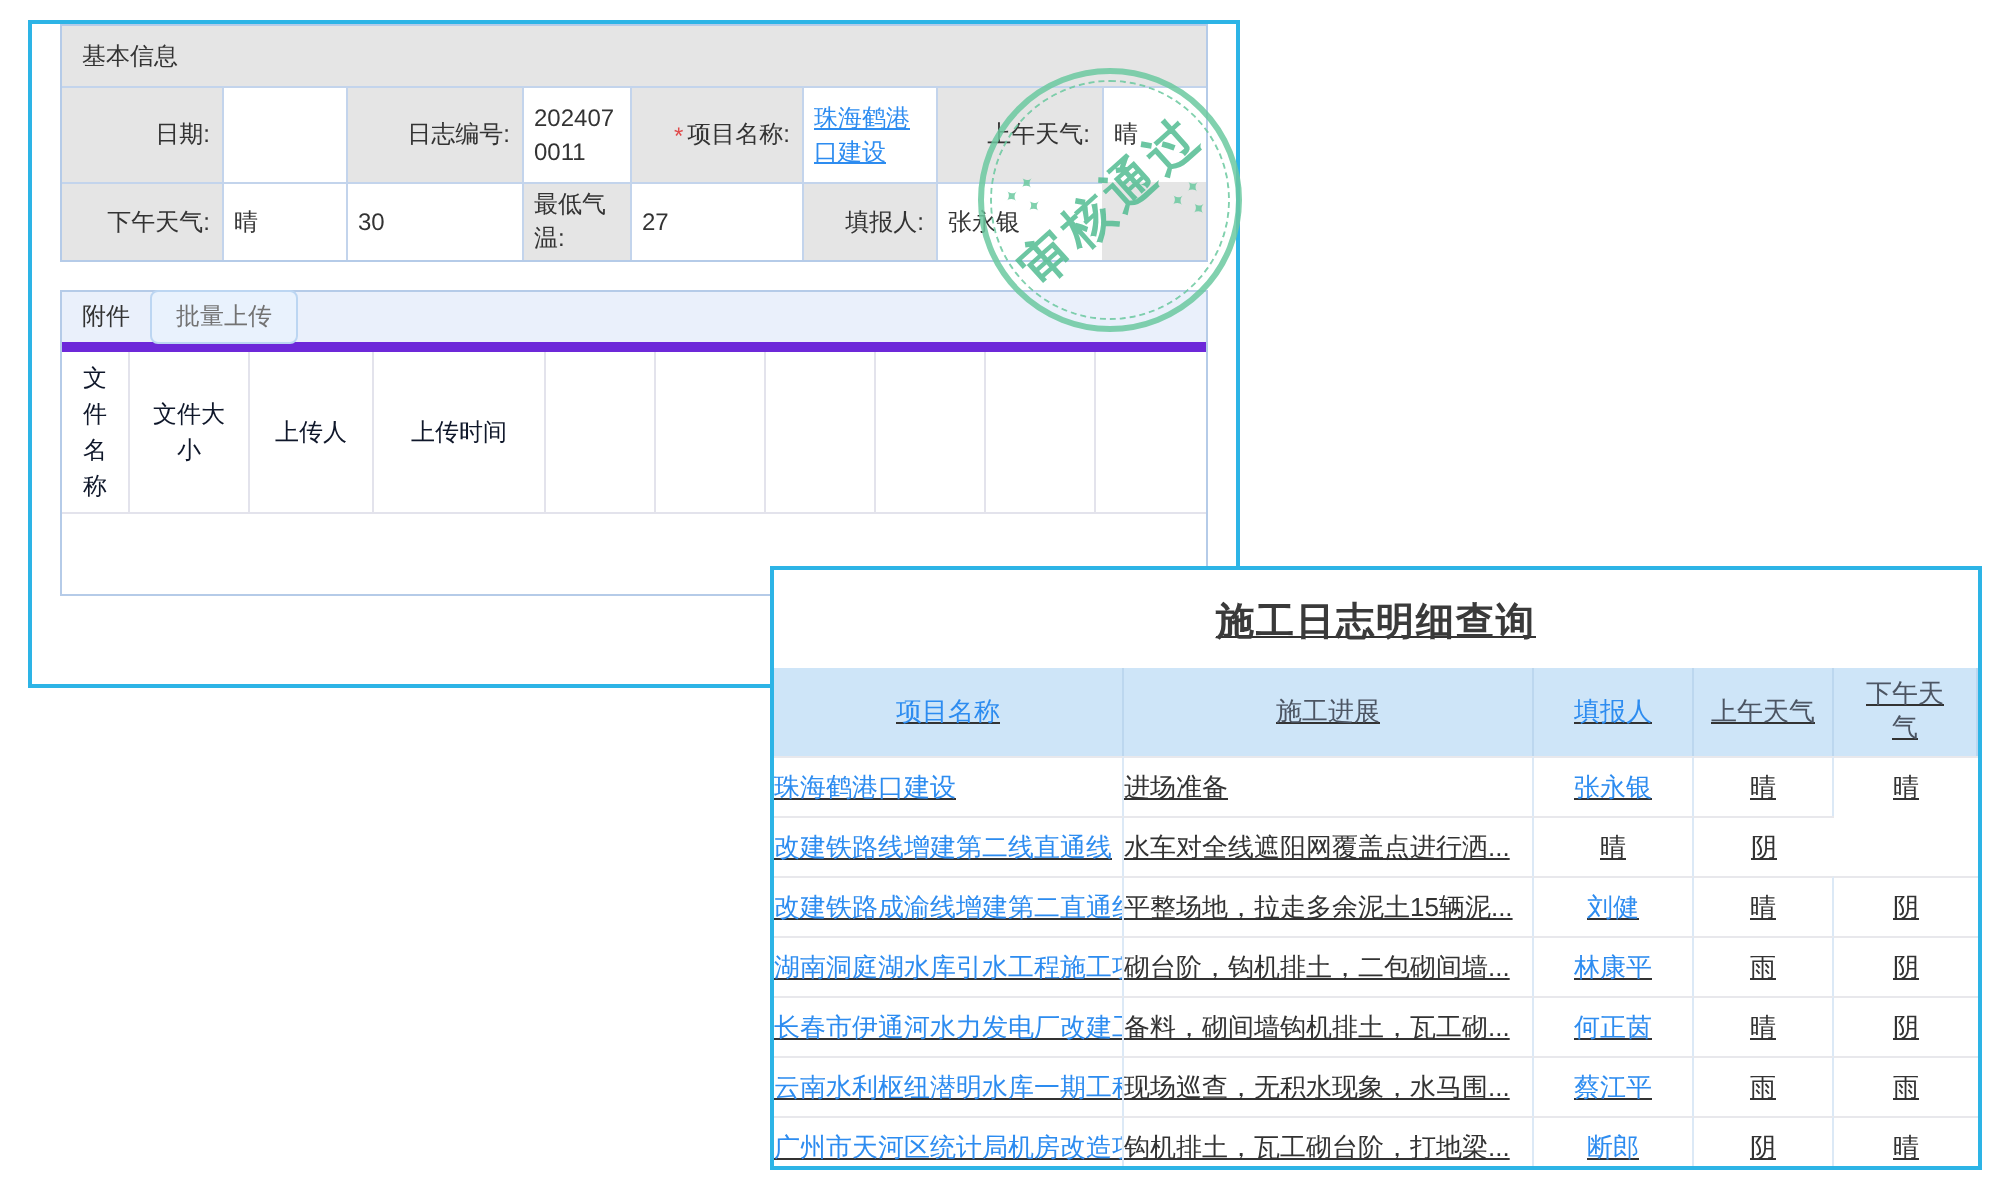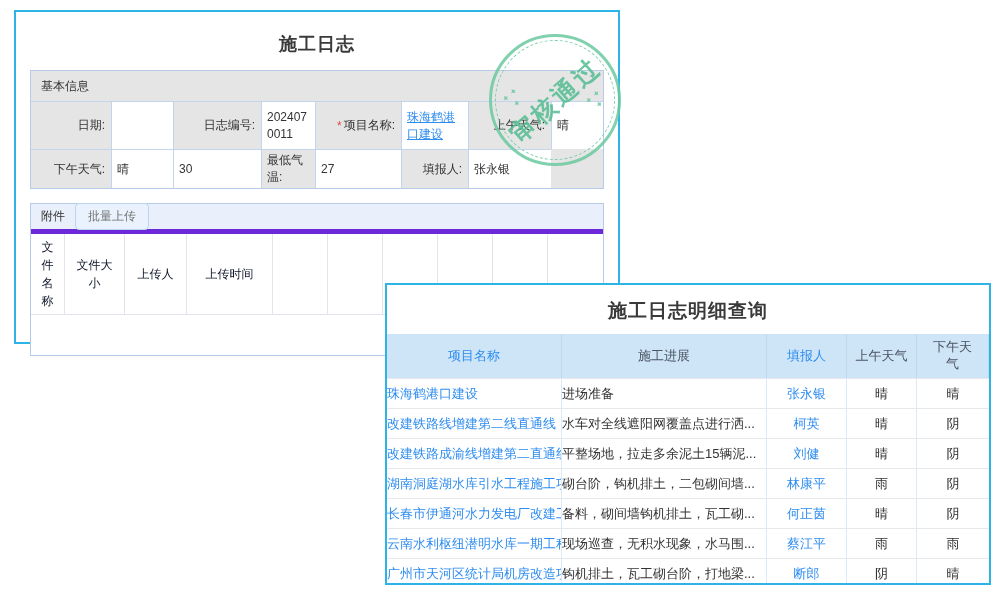--- a/index.html
+++ b/index.html
@@ -2,21 +2,21 @@
 <html><head>
 <meta charset="utf-8">
 <style>
   * { margin:0; padding:0; box-sizing:border-box; }
   html,body { width:1000px; height:600px; background:#fff;
     font-family:"Liberation Sans","DejaVu Sans",sans-serif; color:#333;
     overflow:hidden; position:relative; }
 
   .panel { position:absolute; background:#fff; border:2px solid #2db4e6; }
   #log-panel   { left:14px;  top:10px;  width:606px; height:334px; z-index:1; }
-  #query-panel { left:385px; top:283px; width:606px; height:302px; z-index:10; overflow:hidden; }
+  #query-panel { left:385px; top:283px; width:606px; height:302px; z-index:10; overflow:hidden;text-decoration:underline; }
 
   .panel-title { text-align:center; font-size:18px; font-weight:bold; color:#3a3a3a;
     margin:20px 0 14px 0; letter-spacing:1px; }
   #query-panel .panel-title { font-size:19px; margin:13px 0 10px 0; }
 
   
   .box { margin:0 14px; border:1px solid #b5cbe8; background:#e5e5e5; }
   .bi-table { display:grid; grid-template-columns:80px 62px 88px 54px 86px 67px 83px 1fr; }
   .bi-head { grid-column:1/-1; height:30px; display:flex; align-items:center;
     padding-left:10px; font-size:12px; color:#333; }
@@ -69,21 +69,20 @@
     white-space:normal; line-height:1.3; }
   .dq-head .dq-cell.c5 { padding:0 14px; }
   .dq-cell.c1 { color:#2d8cf0; }
   .dq-cell.c3 { justify-content:center; color:#2d8cf0; }
   .dq-cell.c4, .dq-cell.c5 { justify-content:center; }
 </style>
 </head>
 <body>
 
 <div class="panel" id="log-panel">
-  <div class="panel-title">施工日志</div>
 
   <div class="box bi-table">
     <div class="bi-head">基本信息</div>
 
     <div class="bi-cell lbl r1 fc">日期:</div>
     <div class="bi-cell val r1"></div>
     <div class="bi-cell lbl r1">日志编号:</div>
     <div class="bi-cell val r1">2024070011</div>
     <div class="bi-cell lbl r1">
         <span class="req">*</span>
@@ -149,21 +148,20 @@
       <div class="dq-row">
         <div class="dq-cell c1">珠海鹤港口建设</div>
         <div class="dq-cell c2">进场准备</div>
         <div class="dq-cell c3">张永银</div>
         <div class="dq-cell c4">晴</div>
         <div class="dq-cell c5">晴</div>
       </div>
       <div class="dq-row">
         <div class="dq-cell c1">改建铁路线增建第二线直通线</div>
         <div class="dq-cell c2">水车对全线遮阳网覆盖点进行洒...</div>
-        <div class="dq-cell c3">柯英</div>
         <div class="dq-cell c4">晴</div>
         <div class="dq-cell c5">阴</div>
       </div>
       <div class="dq-row">
         <div class="dq-cell c1">改建铁路成渝线增建第二直通线</div>
         <div class="dq-cell c2">平整场地，拉走多余泥土15辆泥...</div>
         <div class="dq-cell c3">刘健</div>
         <div class="dq-cell c4">晴</div>
         <div class="dq-cell c5">阴</div>
       </div>

